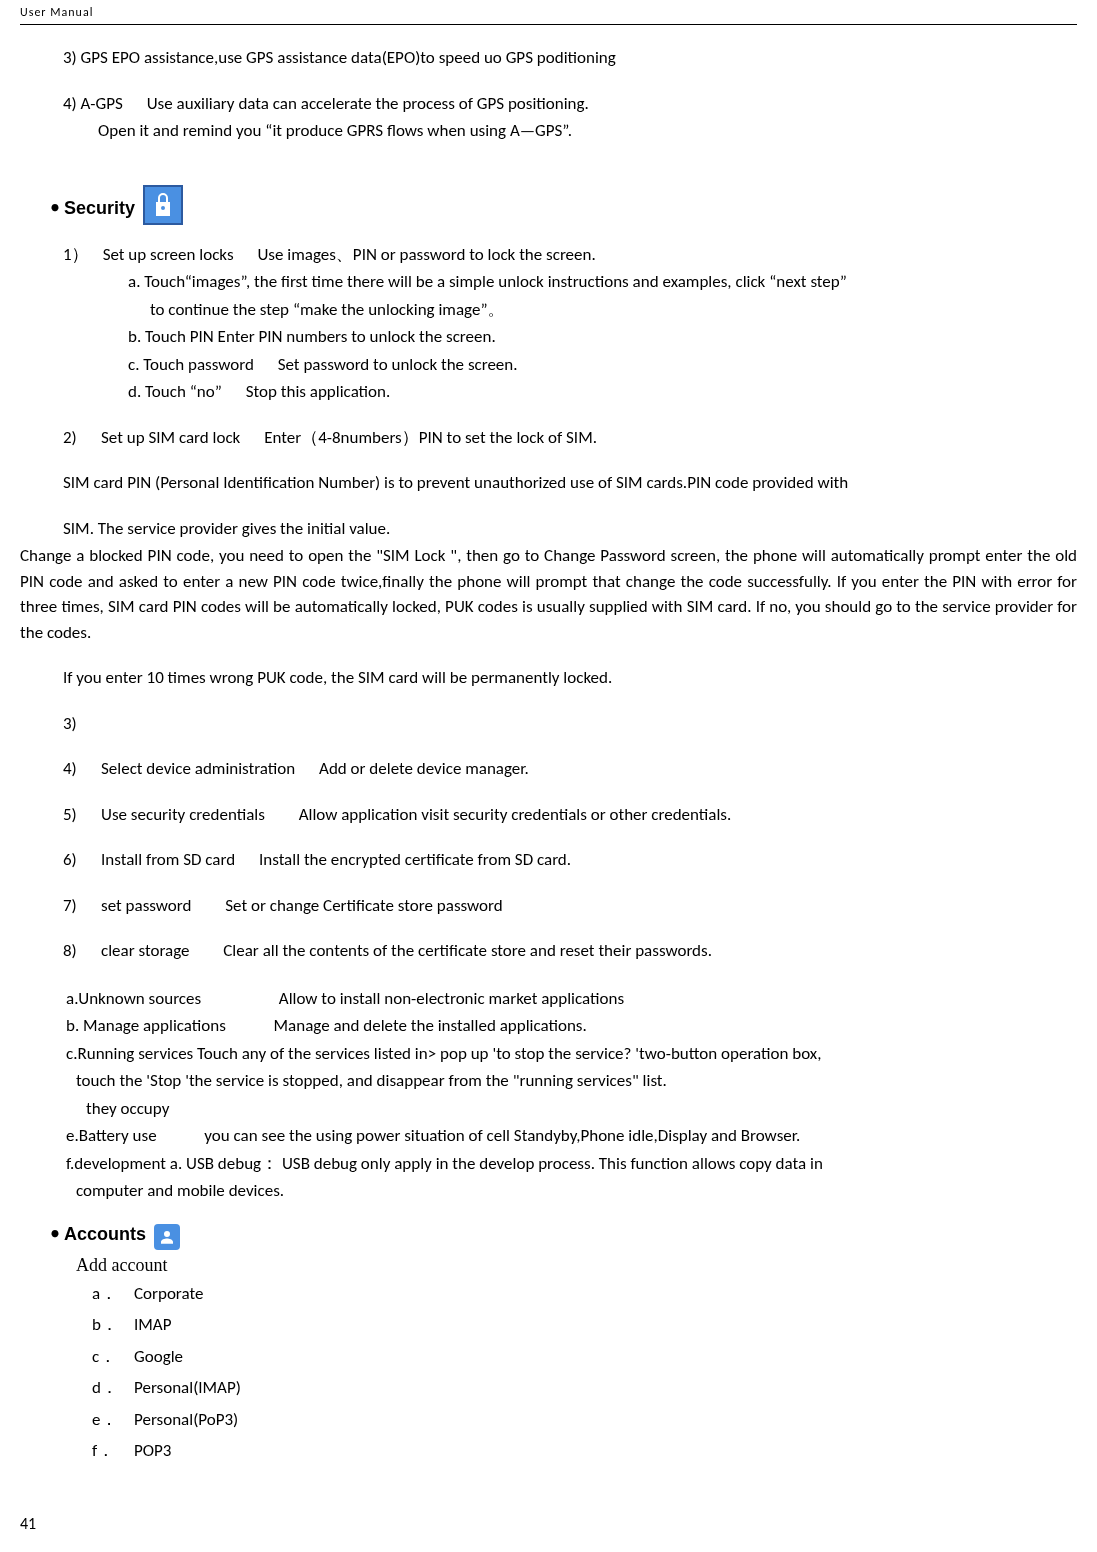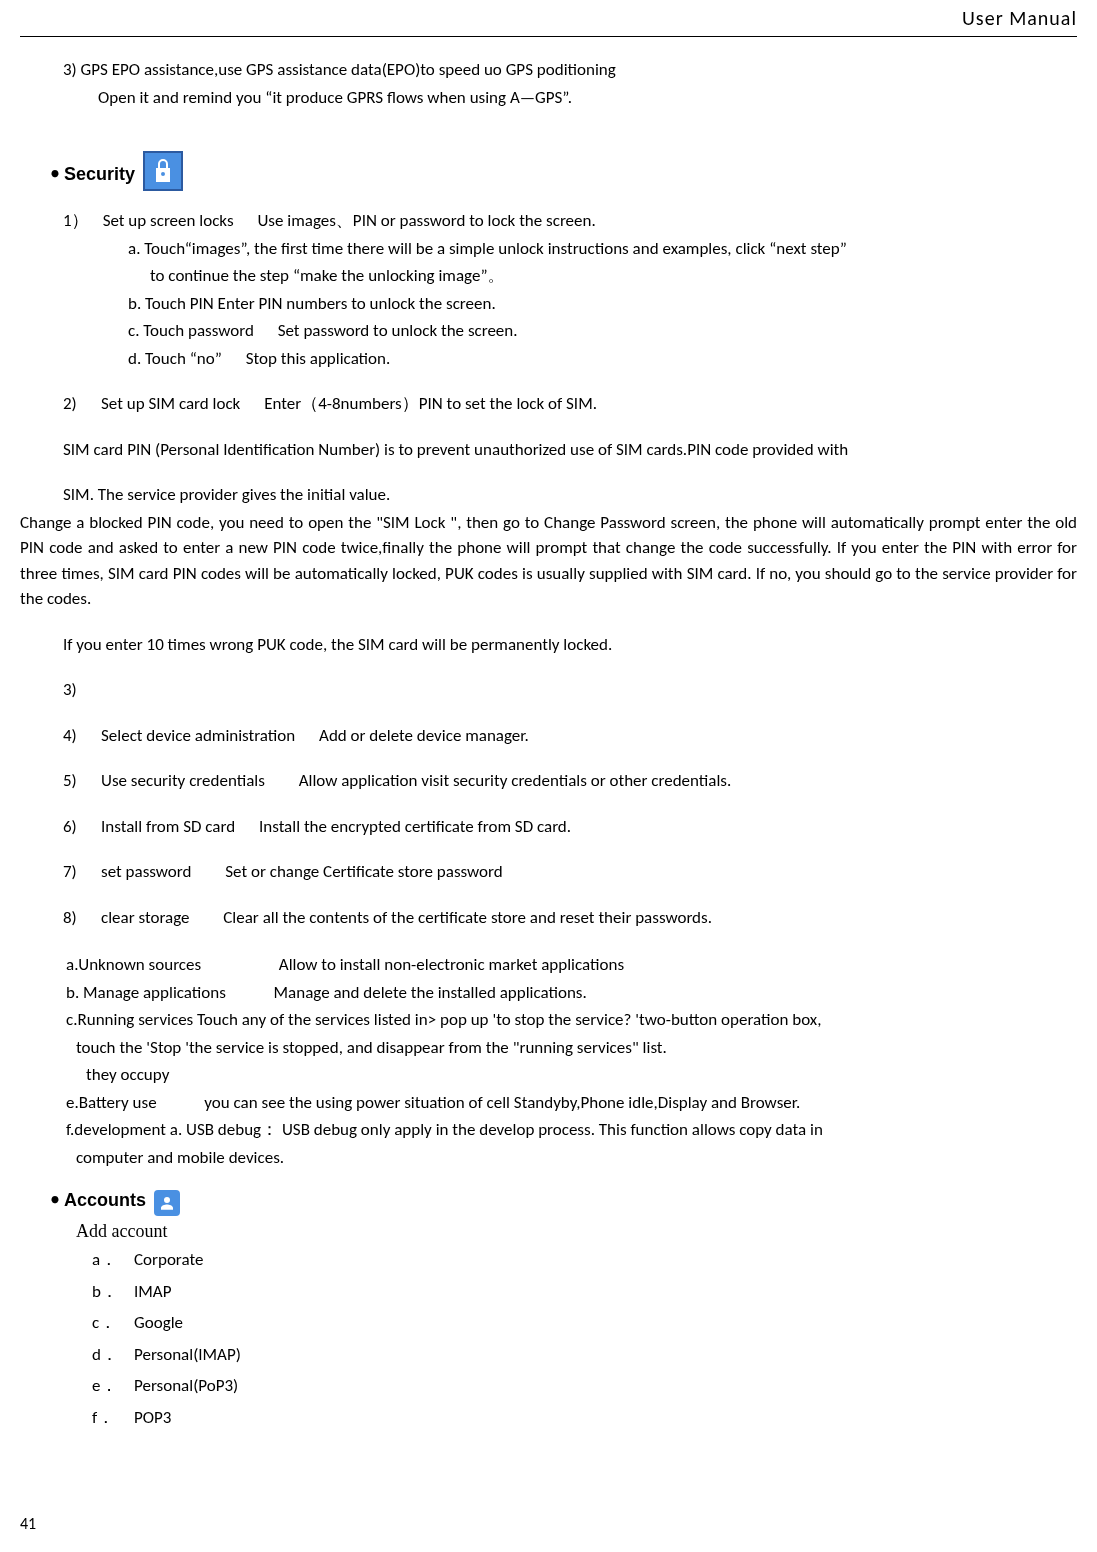--- a/index.html
+++ b/index.html
@@ -6,24 +6,24 @@
   body {
     font-family: Calibri, Arial, sans-serif;
     font-size: 17px;
     line-height: 1.5;
     color: #000;
     background: #fff;
     width: 1097px;
     padding: 0 20px 20px 20px;
   }
   .header {
-    text-align: right;
+    text-align: left;
     padding: 3px 0;
     border-bottom: 1px solid #000;
-    font-size: 20px;
+    font-size: 12px;
     margin-bottom: 6px;
     letter-spacing: 1px;
   }
   .content {
     padding: 0 0 0 0;
   }
   .line {
     margin: 2px 0;
   }
   .indent1 { padding-left: 43px; margin-top: 20px; }
@@ -106,20 +106,24 @@
   .sp2 { display: inline-block; width: 30px; }
 </style>
 </head>
 <body>
 
 <div class="header">User    Manual</div>
 
 <div class="content">
 
   <div class="line indent1">3) GPS EPO assistance,use GPS assistance data(EPO)to speed uo GPS poditioning</div>
+  <div class="line indent1">
+    <span>4) A-GPS</span><span class="sp"></span>
+    <span>Use auxiliary data can accelerate the process of GPS positioning.</span>
+  </div>
   <div class="line indent2">Open it and remind you “it produce GPRS flows when using A—GPS”.</div>
 
   <div class="section-head">
     <span class="bullet">•</span>
     <span class="section-title">Security</span>
     <span class="lock-icon">
       <svg viewBox="0 0 24 28">
           <path fill="#fff" d="M12 2a5 5 0 0 0-5 5v4H5v14h14V11h-2V7a5 5 0 0 0-5-5zm0 2a3 3 0 0 1 3 3v4H9V7a3 3 0 0 1 3-3zm0 11a2 2 0 1 1 0 4 2 2 0 0 1 0-4z"></path>
         </svg>
     </span>

